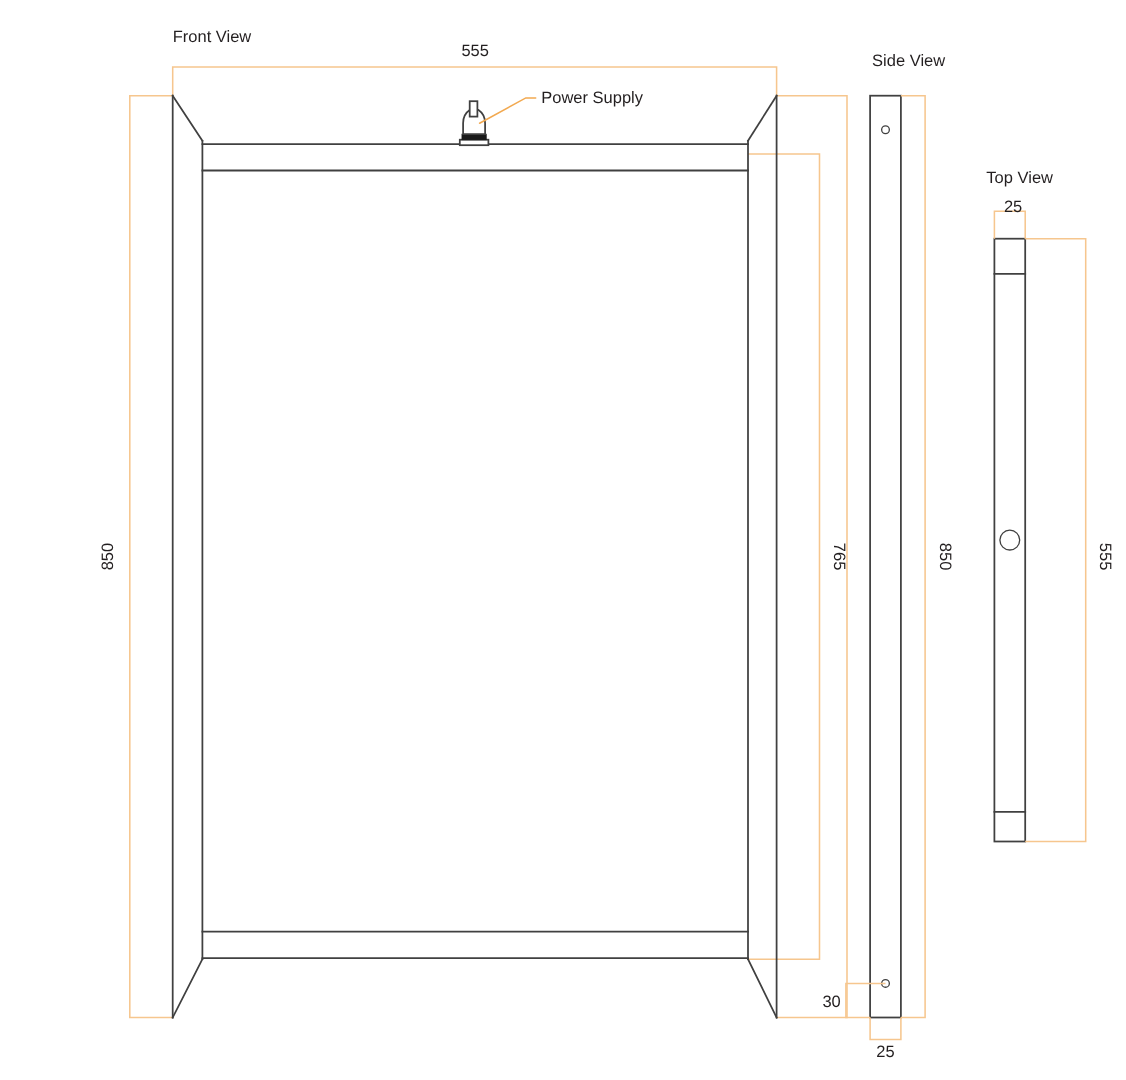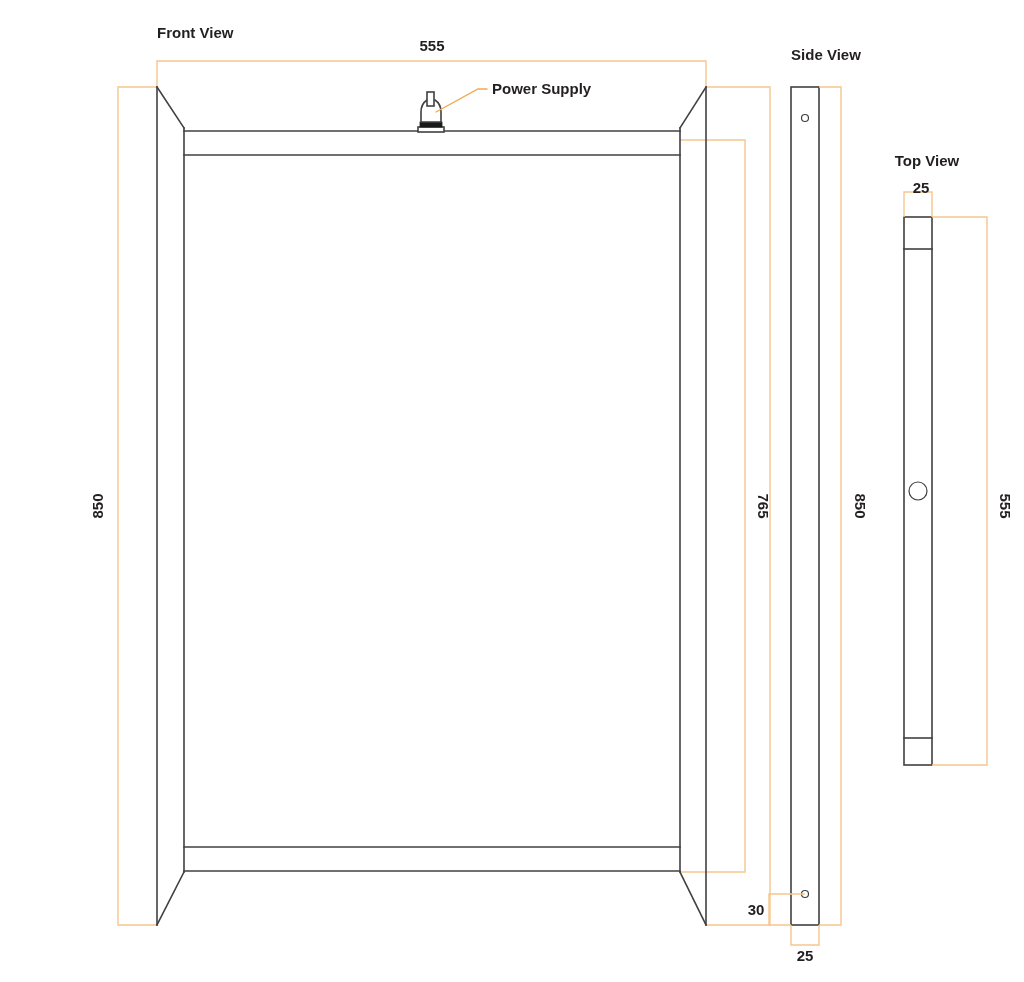--- a/index.html
+++ b/index.html
@@ -12,21 +12,20 @@
     width: 1024px;
     height: 982px;
     font-family: "Liberation Sans", sans-serif;
     color: #231f20;
     overflow: hidden;
   }
   #drawing-root {
     position: relative;
     width: 1024px;
     height: 982px;
-    font-weight: bold;
   }
   svg#drawing-canvas {
     position: absolute;
     top: 0;
     left: 0;
     width: 1024px;
     height: 982px;
     display: block;
   }
   .part-line {

